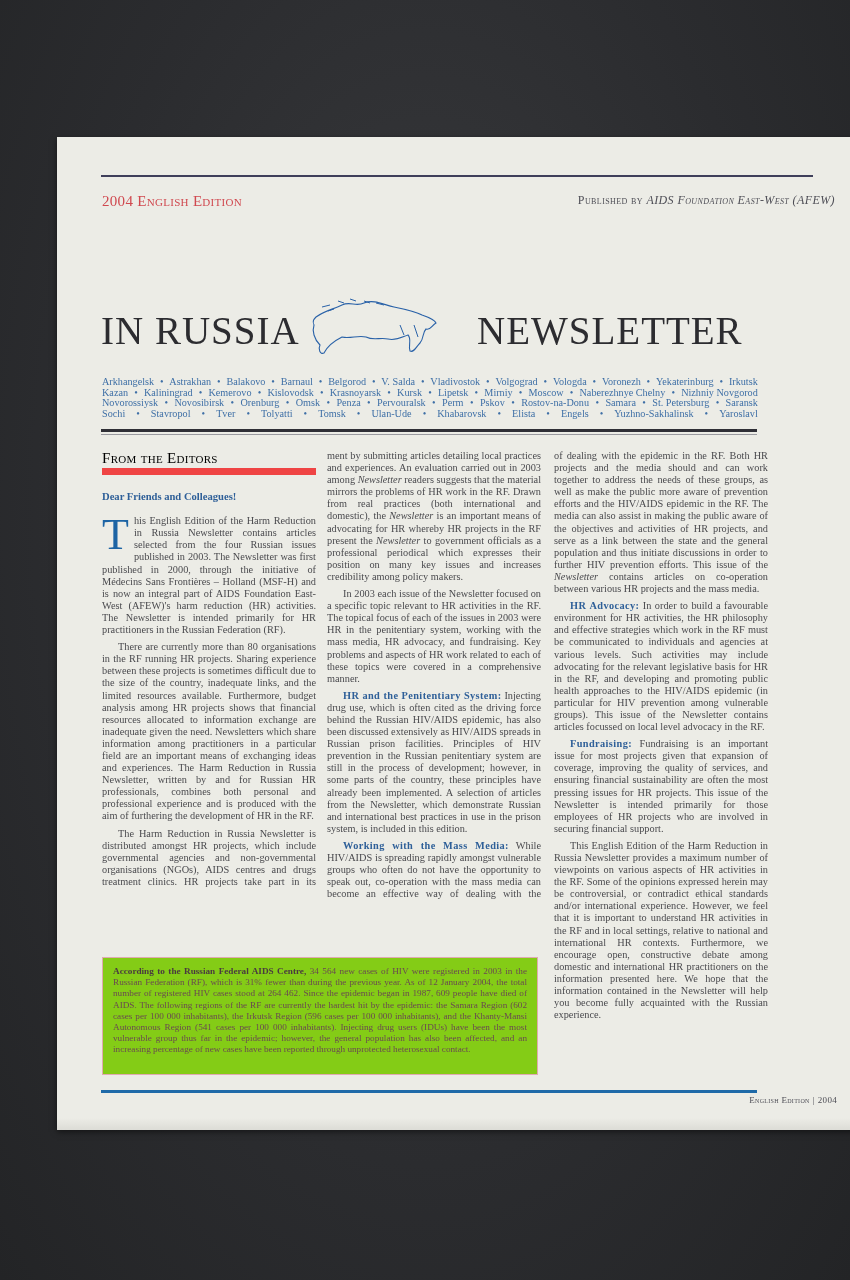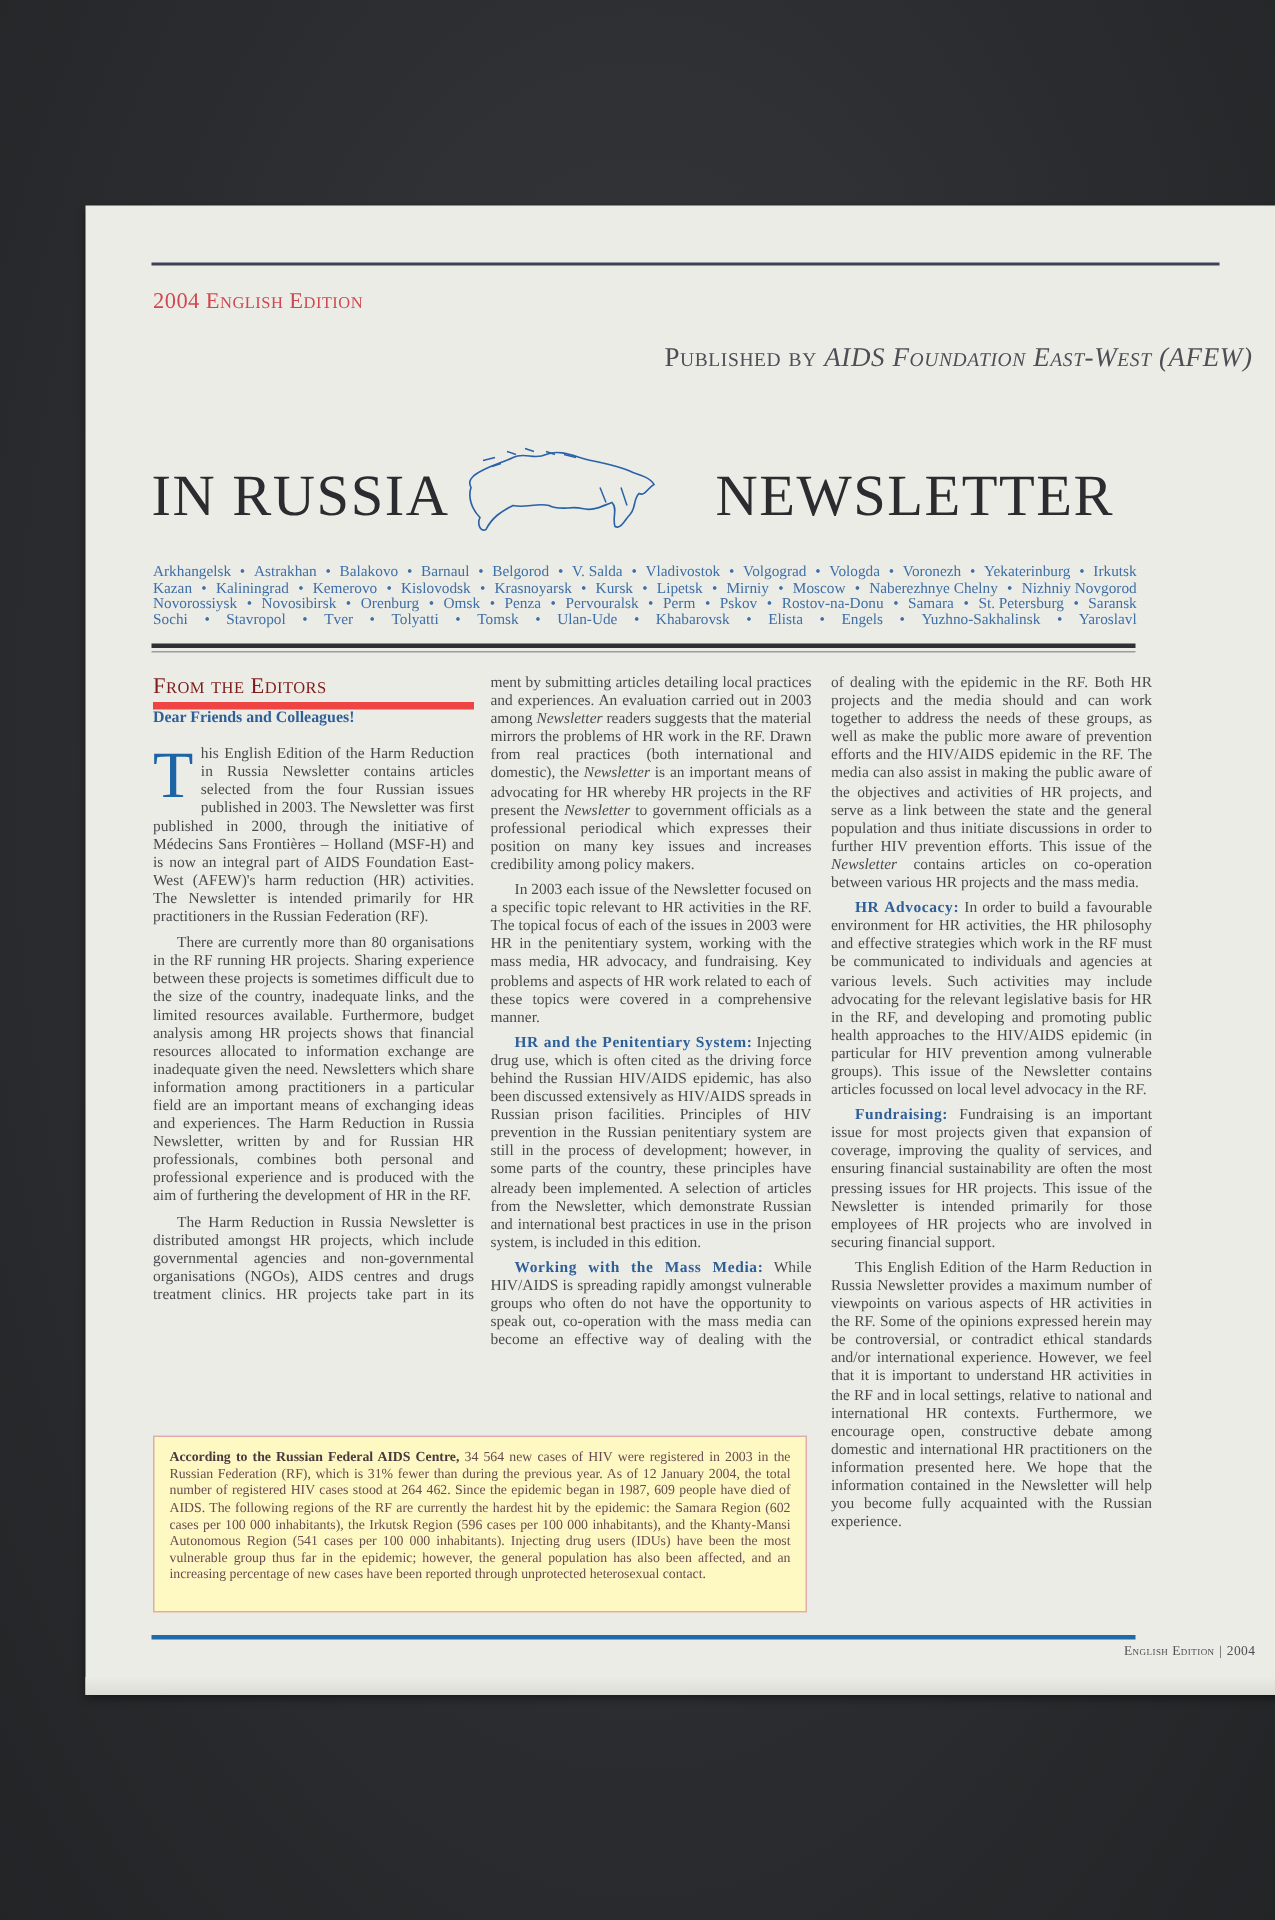--- a/index.html
+++ b/index.html
@@ -20,21 +20,21 @@
   }
   .rule-top {
     position:absolute; left:44px; top:38px; width:712px; height:2px; background:#3f3f5a;
   }
   .edition {
     position:absolute; left:45px; top:56px; color:#d0484f;
     font-size:15px; font-variant:small-caps; letter-spacing:0.3px;
   }
   .publisher {
     position:absolute; right:58px; top:56px; color:#4e4e56;
-    font-size:18px; font-variant:small-caps; letter-spacing:0.4px;margin-top:35px;
+    font-size:12px; font-variant:small-caps; letter-spacing:0.4px;
   }
   .publisher i { font-style:italic; }
   .title-main {
     position:absolute; left:44px; top:82px; width:656px;
     color:#1d64a4; font-size:70px; letter-spacing:1px; line-height:1; white-space:nowrap;
   }
   .title-sub-left, .title-sub-right {
     position:absolute; top:174px; color:#2c2c30; font-size:39px; line-height:1; letter-spacing:1px; white-space:nowrap;
   }
   .title-sub-left { left:44px; }
@@ -54,34 +54,34 @@
   .col {
     position:absolute; top:313px; width:214px;
     color:#4a4a4e; font-size:10.3px; line-height:12.1px; text-align:justify;
   }
   .col p { margin:0; text-indent:16px; }
   .col p + p { margin-top:5px; }
   .col1 { left:45px; }
   .col2 { left:270px; }
   .col3 { left:497px; }
   .sec-head {
-    color:#7f1d1d; font-size:15px; font-variant:small-caps; letter-spacing:0.3px;
-    border-bottom:5px solid #ef4444; padding-bottom:4px; margin-top:2px;
+    color:#000000; font-size:15px; font-variant:small-caps; letter-spacing:0.3px;
+    border-bottom:7px solid #ef4444; padding-bottom:4px; margin-bottom:16px; margin-top:2px;
   }
   .greeting {
     color:#2e5f98; font-weight:bold; font-size:10.6px; margin-bottom:12px;
   }
   .dropcap-p { text-indent:0 !important; }
   .dropcap {
     float:left; color:#1d64a4; font-size:44px; line-height:34px; margin:3px 5px 0 0;
   }
   .subhead { color:#2e5f98; font-weight:bold; letter-spacing:0.4px; }
   .callout {
     position:absolute; left:45px; top:820px; width:436px; height:118px;
-    background:#fef9c3; border:1px solid #e0aab0;
+    background:#84cc16; border:1px solid #e0aab0;
     box-sizing:border-box; padding:8px 10px;
     color:#6a4a50; font-size:9.2px; line-height:11.2px; text-align:justify;
   }
   .callout b { color:#4a3a40; }
   .rule-bottom {
     position:absolute; left:44px; top:953px; width:656px; height:3px; background:#1f6aa8;
   }
   .footer {
     position:absolute; right:56px; top:958px; color:#4e4e56; font-size:9px;
     font-variant:small-caps; letter-spacing:0.3px;

